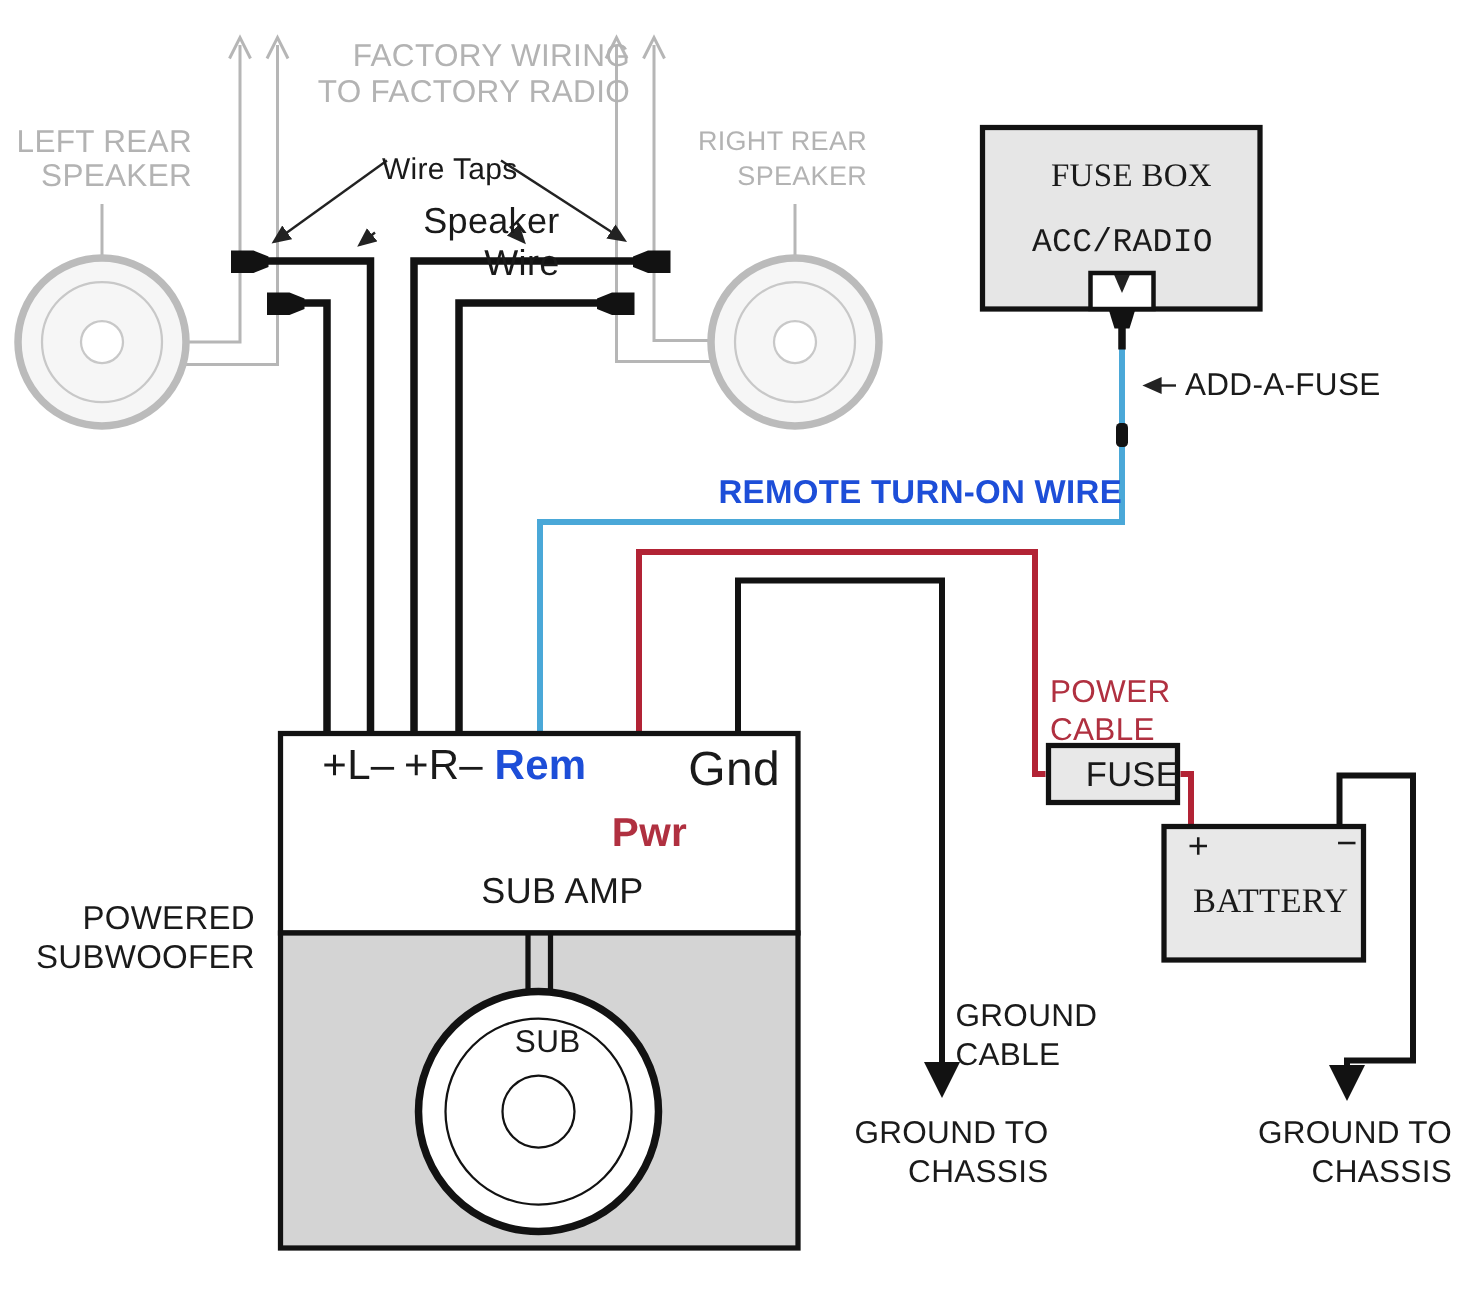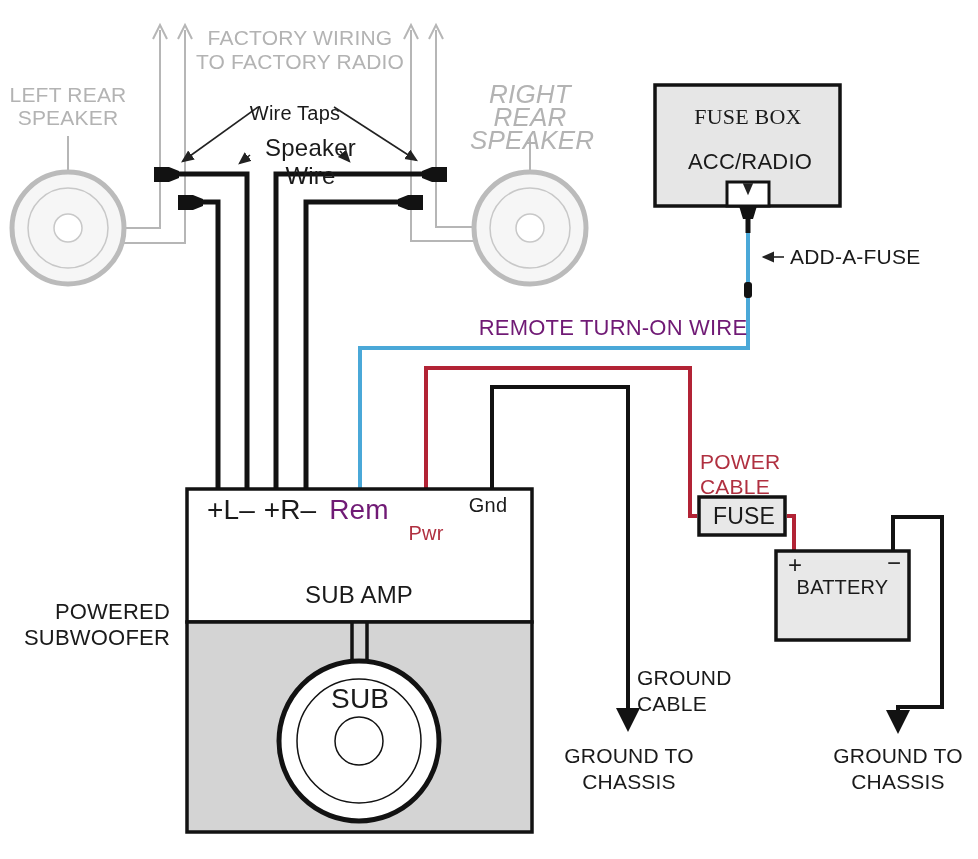--- a/index.html
+++ b/index.html
@@ -5,24 +5,24 @@
   html,body{margin:0;padding:0;background:#fff;}
   .stage{
     position:relative;width:978px;height:859px;background:#ffffff;overflow:hidden;
     font-family:"Liberation Sans", sans-serif;
   }
   .stage svg{position:absolute;left:0;top:0;}
   .t{
     position:absolute;white-space:pre-line;color:#1a1a1a;
     line-height:1.15;letter-spacing:0.2px;
   }
-  .center{text-align:center;}
+  .center{text-align:right;}
   .right{text-align:right;}
   .gray{color:#b3b3b3;}
-  .blue{color:#701a75;}
+  .blue{color:#1d4ed8;font-weight:bold;}
   .red{color:#b03040;margin-top:48px;}
 </style>
 </head>
 <body>
 
 <div class="stage">
 
   <svg width="978" height="859" viewBox="0 0 978 859">
     <defs>
       <marker id="ah" markerWidth="9" markerHeight="8" refX="6.5" refY="3.5" orient="auto">
@@ -113,57 +113,57 @@
     <circle cx="359" cy="741" r="62" fill="none" stroke="#121212" stroke-width="1.5"></circle>
     <circle cx="359" cy="741" r="24" fill="none" stroke="#121212" stroke-width="1.5"></circle>
   </svg>
 
   <div class="t gray center" style="left:180px;top:26px;width:240px;font-size:21px;line-height:24px;">FACTORY WIRING
 TO FACTORY RADIO</div>
 
   <div class="t gray center" style="left:8px;top:83px;width:120px;font-size:21px;line-height:23px;">LEFT REAR
 SPEAKER</div>
 
-  <div class="t gray center" style="left:470px;top:83px;width:120px;font-size:26px;line-height:23px;font-style:italic;">RIGHT REAR
+  <div class="t gray center" style="left:458px;top:83px;width:120px;font-size:18px;line-height:23px;">RIGHT REAR
 SPEAKER</div>
 
   <div class="t center" style="left:245px;top:86px;width:100px;font-size:20px;margin-top:16px;">Wire Taps</div>
 
   <div class="t center" style="left:248px;top:134px;width:125px;font-size:24px;">Speaker Wire</div>
 
   <div class="t center" style="left:688px;top:104px;width:120px;font-size:22px;font-family:Liberation Serif, serif;">FUSE BOX</div>
 
-  <div class="t center" style="left:688px;top:149px;width:120px;font-size:22px;">ACC/RADIO</div>
+  <div class="t center" style="left:688px;top:149px;width:120px;font-size:22px;font-family:Liberation Mono, monospace;">ACC/RADIO</div>
 
   <div class="t" style="left:790px;top:245px;font-size:21px;">ADD-A-FUSE</div>
 
   <div class="t blue center" style="left:478px;top:315px;width:270px;font-size:22px;">REMOTE TURN-ON WIRE</div>
 
   <div class="t red" style="left:700px;top:401px;font-size:21px;line-height:25px;">POWER
 CABLE</div>
 
   <div class="t center" style="left:199px;top:494px;width:64px;font-size:28px;">+L–</div>
   <div class="t center" style="left:258px;top:494px;width:64px;font-size:28px;">+R–</div>
   <div class="t blue center" style="left:327px;top:494px;width:64px;font-size:28px;">Rem</div>
-  <div class="t red center" style="left:394px;top:474px;width:64px;font-size:20px;">Pwr</div>
-  <div class="t center" style="left:456px;top:494px;width:64px;font-size:20px;">Gnd</div>
+  <div class="t red center" style="left:394px;top:492px;width:64px;font-size:27px;font-weight:bold;">Pwr</div>
+  <div class="t center" style="left:456px;top:494px;width:64px;font-size:32px;">Gnd</div>
 
 
   <div class="t right" style="left:18px;top:599px;width:152px;font-size:22px;line-height:26px;">POWERED
 SUBWOOFER</div>
 
   <div class="t center" style="left:289px;top:581px;width:140px;font-size:24px;">SUB AMP</div>
 
   <div class="t center" style="left:702px;top:503px;width:84px;font-size:23px;">FUSE</div>
 
   <div class="t center" style="left:784px;top:551px;width:22px;font-size:24px;">+</div>
   <div class="t center" style="left:883px;top:549px;width:22px;font-size:24px;">−</div>
-  <div class="t center" style="left:786px;top:576px;width:113px;font-size:20px;">BATTERY</div>
+  <div class="t center" style="left:786px;top:588px;width:113px;font-size:23px;font-family:Liberation Serif, serif;">BATTERY</div>
 
-  <div class="t center" style="left:331px;top:683px;width:56px;font-size:28px;">SUB</div>
+  <div class="t center" style="left:331px;top:683px;width:56px;font-size:21px;">SUB</div>
 
   <div class="t" style="left:637px;top:641px;font-size:21px;line-height:26px;margin-top:24px;">GROUND
 CABLE</div>
 
   <div class="t center" style="left:559px;top:743px;width:140px;font-size:21px;line-height:26px;">GROUND TO
 CHASSIS</div>
 
   <div class="t center" style="left:828px;top:743px;width:140px;font-size:21px;line-height:26px;">GROUND TO
 CHASSIS</div>
 

